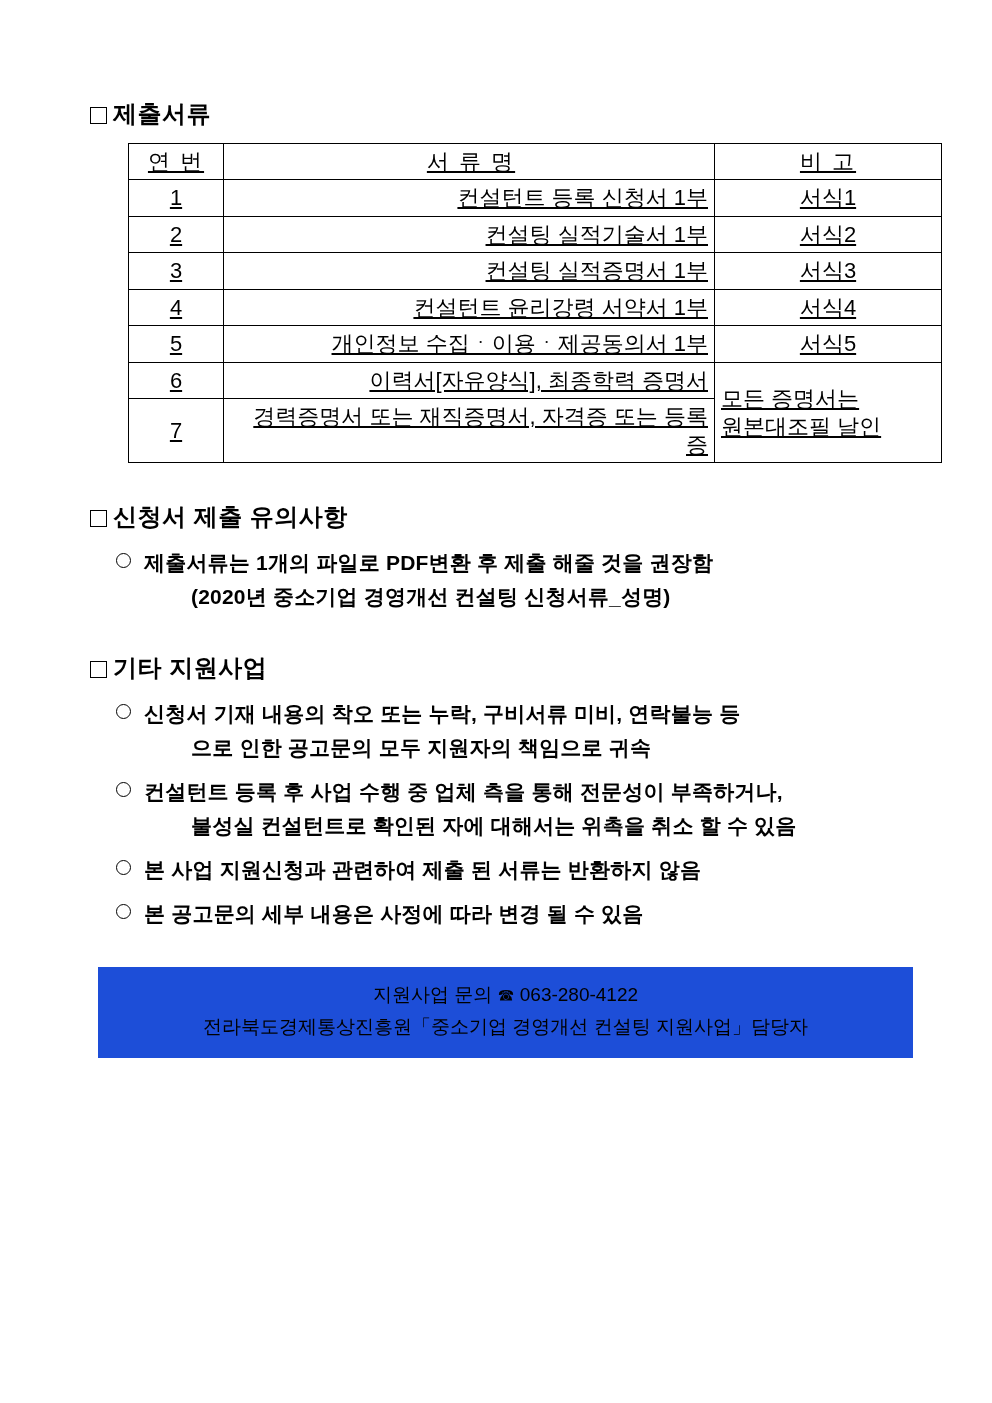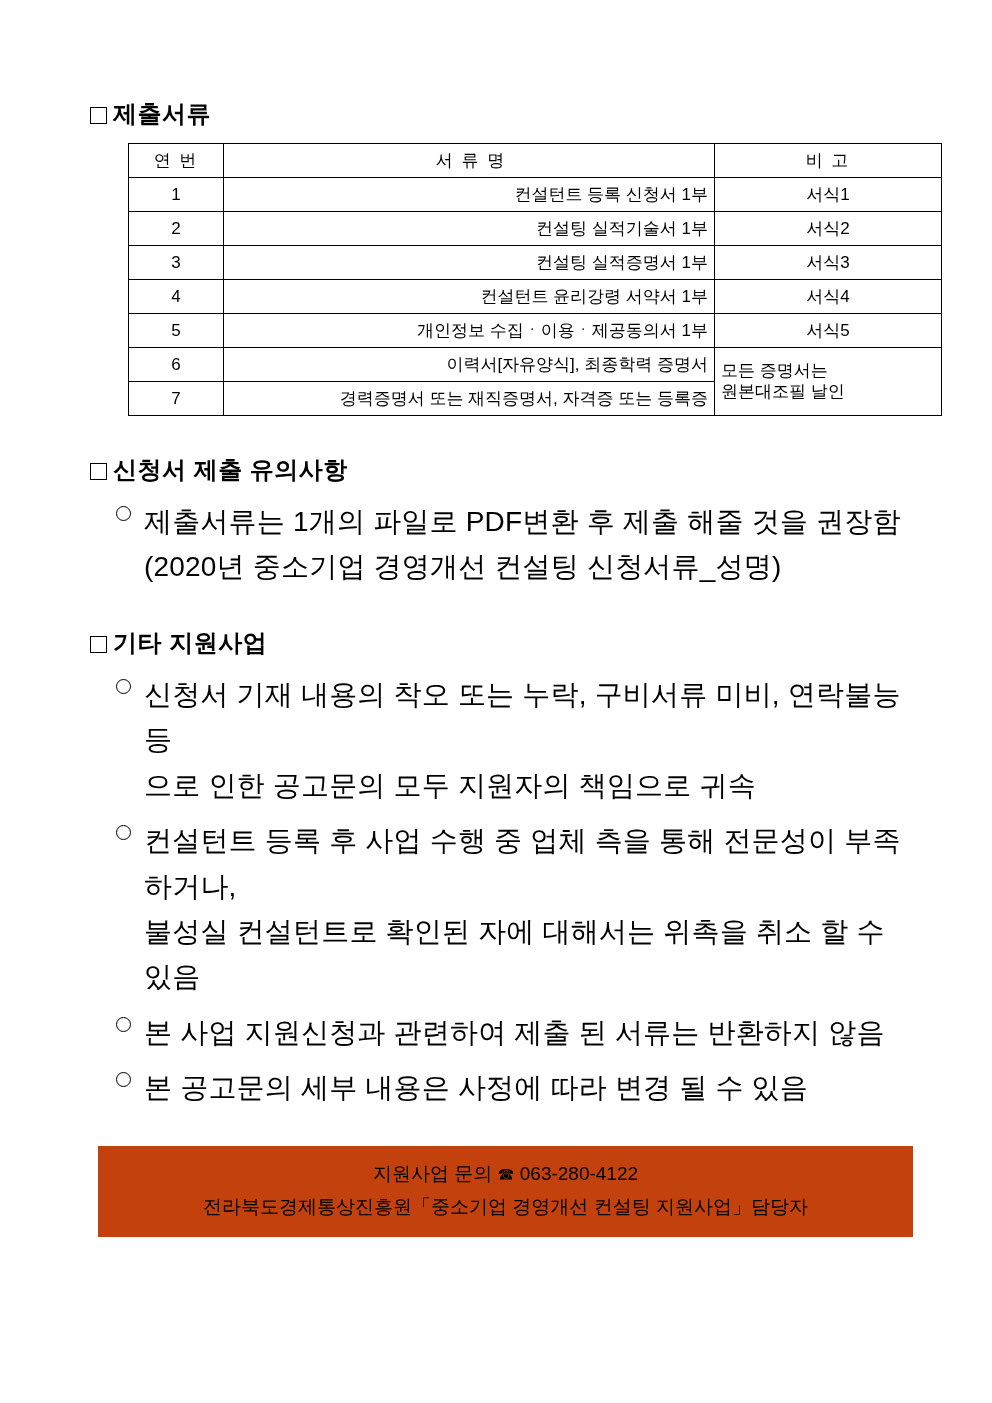--- a/index.html
+++ b/index.html
@@ -49,21 +49,22 @@
 
   
   .table-wrap {
     margin: 0 0 0 38px;
     width: 770px;
   }
   table.docs {
     border-collapse: collapse;
     width: 100%;
     table-layout: fixed;
-    font-size: 17px;
+    font-size: 22px;
+    text-decoration: underline;
   }
   table.docs th, table.docs td {
     border: 1px solid #000;
     padding: 4px 6px;
     line-height: 1.25;
     height: 25px;
     vertical-align: middle;
   }
   table.docs th {
     font-weight: normal;
@@ -95,37 +96,39 @@
   .circ {
     flex: 0 0 auto;
     width: 15px;
     height: 15px;
     border: 1.6px solid #000;
     border-radius: 50%;
     box-sizing: border-box;
     margin-top: 7px;
   }
   .bullets .text {
-    font-size: 28px;
+    font-size: 21px;
     line-height: 1.62;
     letter-spacing: 0.2px;
     max-width: 790px;
+    font-weight: bold;
   }
   .bullets .text .sub {
     display: block;
+    margin-left: 47px;
   }
 
   .gap-lg { height: 40px; }
   .gap-md { height: 30px; }
 
   
   .contact-box {
     margin: 36px 0 0 8px;
     width: 815px;
-    background: #c2410c;
+    background: #1d4ed8;
     text-align: center;
     padding: 12px 10px 14px 10px;
     box-sizing: border-box;
   }
   .contact-box .line1 {
     font-size: 19px;
     line-height: 1.7;
   }
   .contact-box .line2 {
     font-size: 19px;

